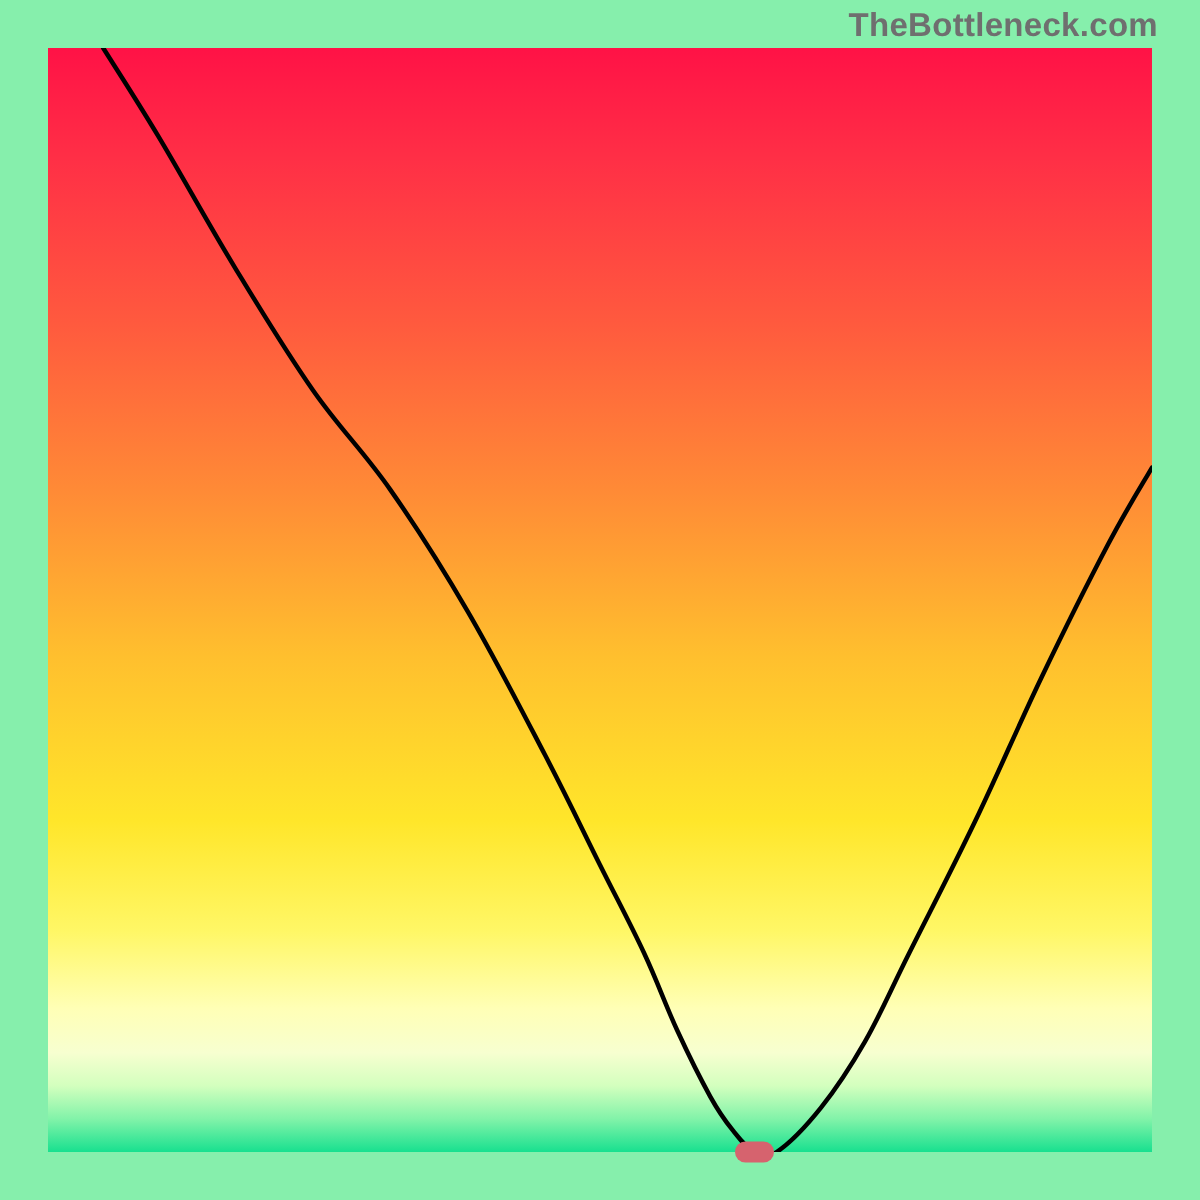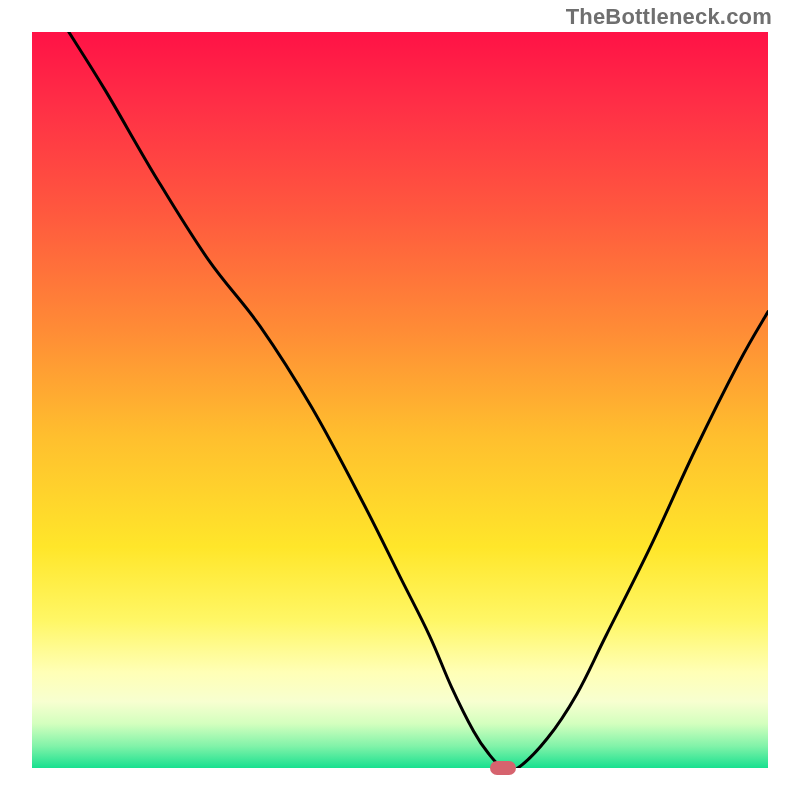--- a/index.html
+++ b/index.html
@@ -7,21 +7,21 @@
     padding: 0;
     width: 800px;
     height: 800px;
     background: #000;
     overflow: hidden;
   }
   .frame {
     position: absolute;
     width: 800px;
     height: 800px;
-    background: #ffffff;
+    background: #86efac;
   }
   .plot-wrap {
     position: absolute;
     left: 32px;
     top: 32px;
     width: 736px;
     height: 736px;
   }
   .plot-area {
     position: absolute;

